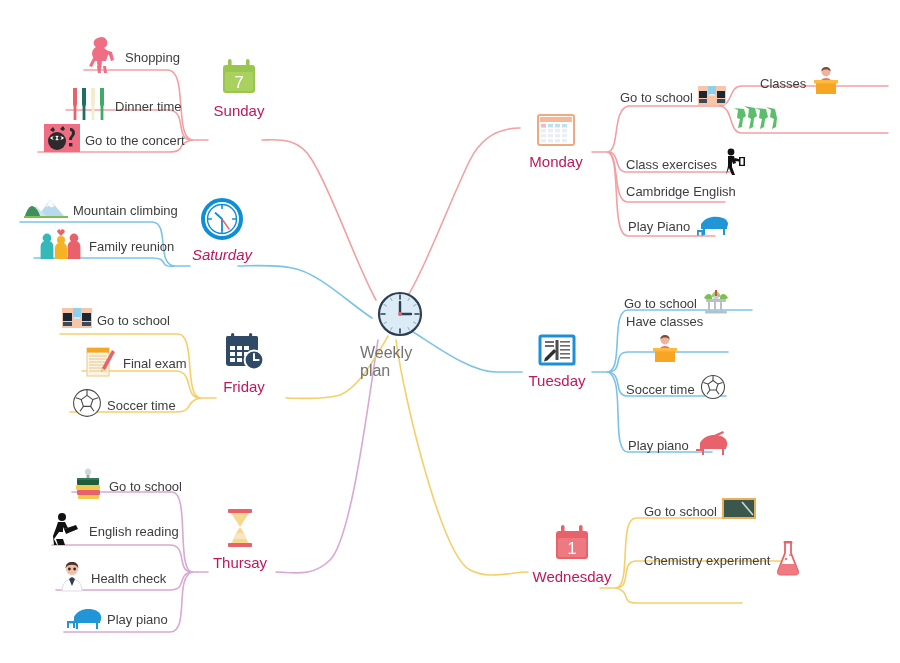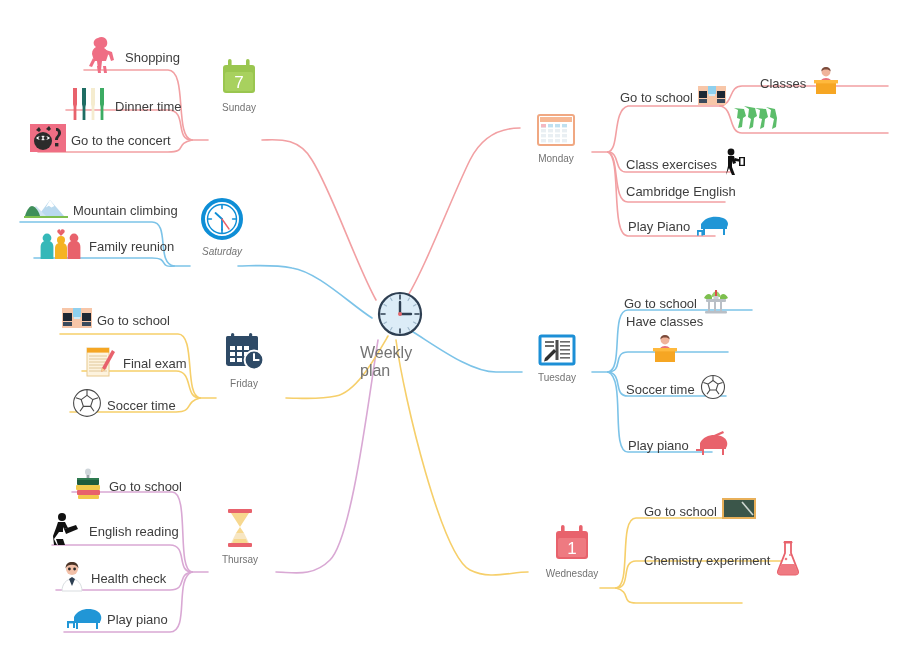--- a/index.html
+++ b/index.html
@@ -7,21 +7,21 @@
     width:900px;height:663px;position:relative;overflow:hidden;
     font-family:"Liberation Sans","DejaVu Sans",sans-serif;
     color:#3c3c3c;
   }
   #canvas{position:absolute;inset:0;width:900px;height:663px;}
   svg.lines{position:absolute;left:0;top:0;width:900px;height:663px;pointer-events:none;}
   .node{position:absolute;display:flex;align-items:center;gap:5px;white-space:nowrap;}
   .node .lbl{font-size:13px;line-height:15px;color:#3d3d3d;}
   .node.two-line .lbl{white-space:normal;width:86px;line-height:15px;}
   .topic{position:absolute;display:flex;flex-direction:column;align-items:center;gap:2px;}
-  .topic .tlbl{font-size:10px;color:#737373;}
+  .topic .tlbl{font-size:15px;color:#be185d;}
   .central .clbl{font-size:16px;color:#737373;}
   .ico{display:inline-block;flex:0 0 auto;}
 </style>
 </head>
 <body>
 
 <div id="canvas">
 
   <svg class="lines" viewBox="0 0 900 663">
     <g fill="none" stroke-width="1.6" stroke-linecap="round">
@@ -553,21 +553,21 @@
           <path d="M12 2c3-2 8-1 9 3 1 4-1 6-3 7 2 1 4 3 4 7l-2 6h-4l-1 9h-3l-1-9H8l-2-7c0-4 2-6 4-7-2-1-3-4-2-6 1-2 3-3 4-3z"></path>
           <path d="M20 14l6 2 2 8-3 1-2-6-4-2z"></path>
           <path d="M7 22l-4 8 3 1 3-6z"></path>
           <path d="M11 30h3l1 7h-3zM17 30h3l1 7h-3z"></path>
         </g>
       </svg>
     </span>
     <span class="lbl">Shopping</span>
   </div>
 
-  <div class="node" style="left:30px;top:124px;text-align:right;">
+  <div class="node" style="left:44px;top:124px;text-align:right;">
     <span class="ico">
       <svg width="36" height="28" viewBox="0 0 36 28">
         <rect x="0" y="0" width="36" height="28" fill="#ef6e84"></rect>
         <circle cx="13" cy="17" r="9" fill="#2b2b2b"></circle>
         <path d="M6 14c3-3 11-3 14 0-3 3-11 3-14 0z" fill="#ffffff"></path>
         <circle cx="10.5" cy="14" r="2" fill="#2b2b2b"></circle>
         <circle cx="15.5" cy="14" r="2" fill="#2b2b2b"></circle>
         <path d="M6 6l3-3 2 3-2 2z" fill="#2b2b2b"></path>
         <path d="M16 5l3-3 2 3-2 2z" fill="#2b2b2b"></path>
         <path d="M26 4c3 0 5 2 5 5s-3 4-3 7h-3c0-4 3-4 3-7 0-1.4-.8-2.2-2-2.2z" fill="#2b2b2b"></path>

